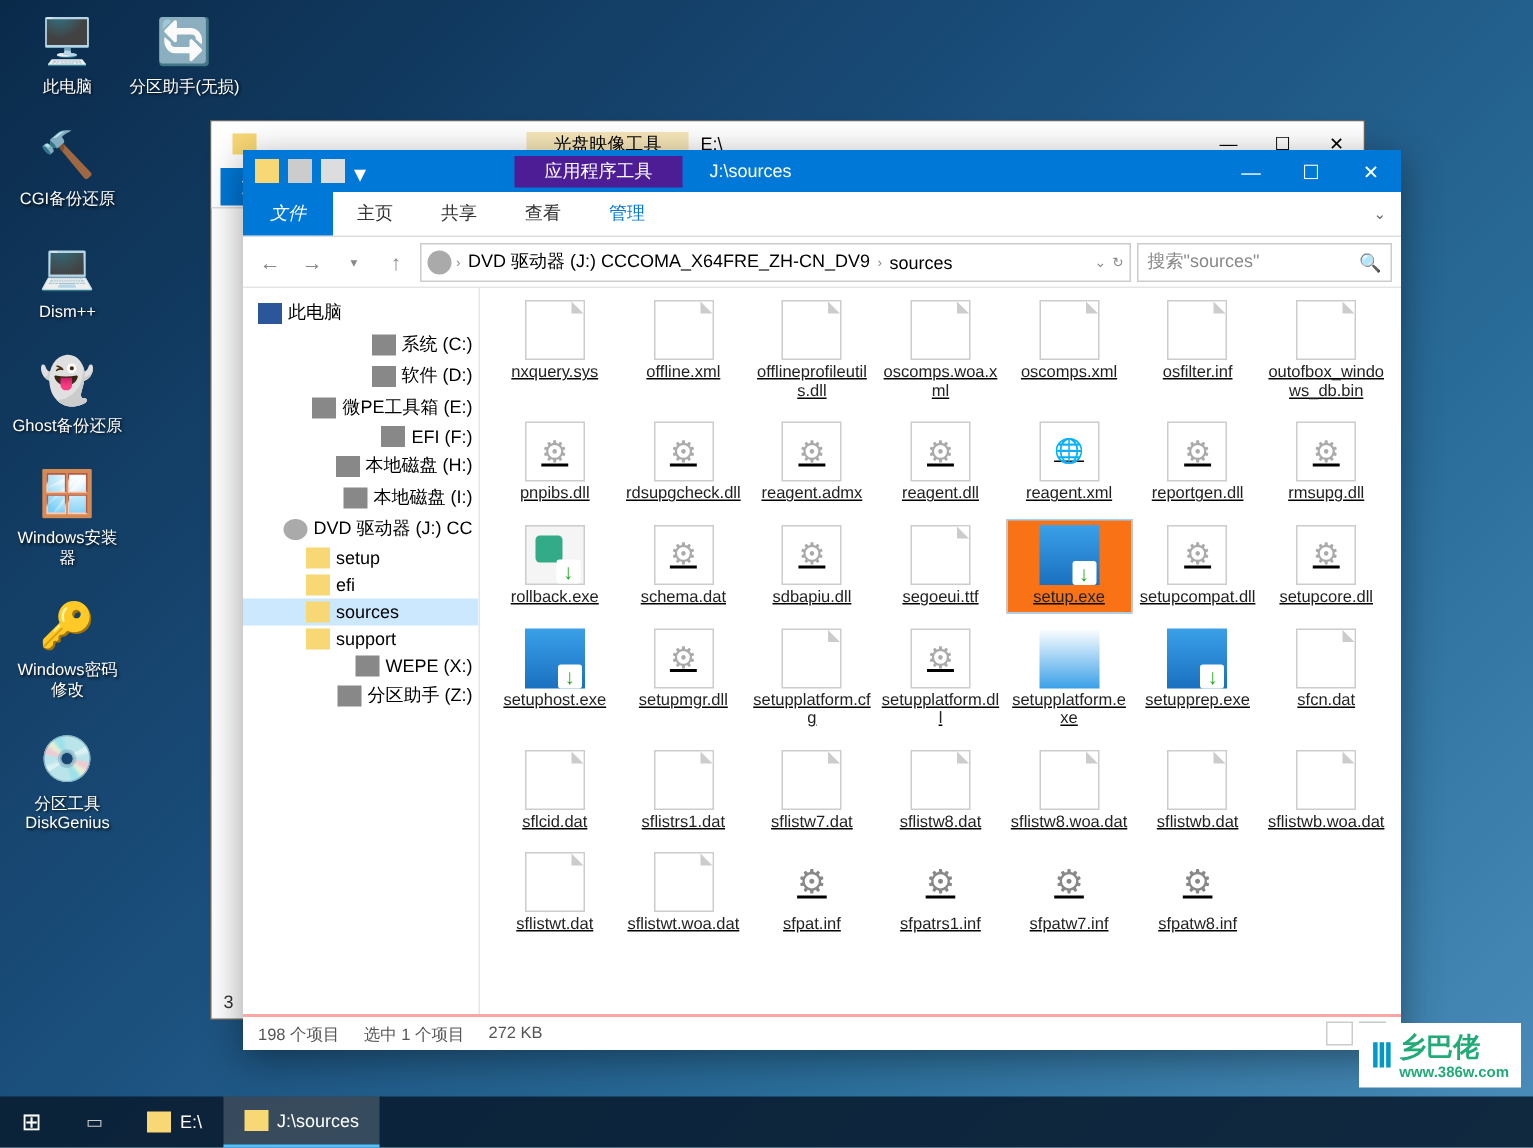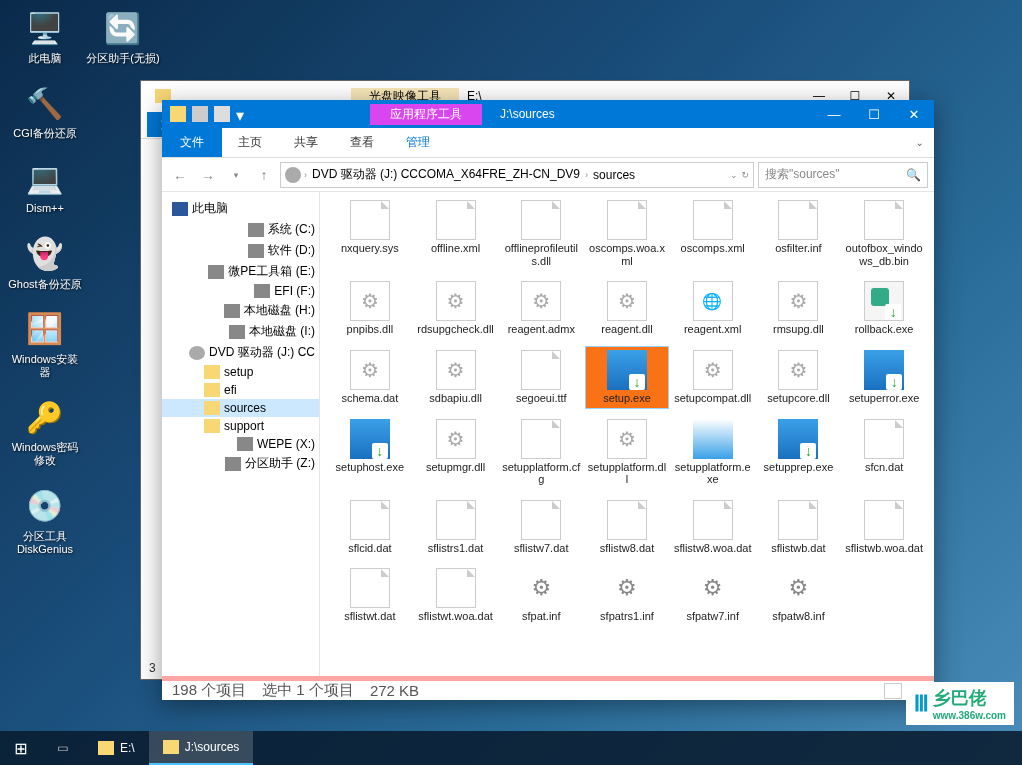--- a/index.html
+++ b/index.html
@@ -21,26 +21,26 @@
 .win-back-title .win-btn { width: 36px; height: 24px; display: flex; align-items: center; justify-content: center; font-size: 12px; }
 .win-back-tabs { height: 28px; background: #fff; border-bottom: 1px solid #ddd; display: flex; align-items: center; font-size: 12px; padding-left: 6px; }
 .win-back-tabs .file-tab { background: #0078d7; color: #fff; padding: 4px 14px; }
 .win-back .side-stub { position: absolute; left: 0; bottom: 4px; font-size: 12px; color: #333; padding-left: 8px; }
 
 
 .win-front { position: absolute; left: 162px; top: 100px; width: 772px; height: 600px; background: #fff; box-shadow: 0 6px 24px rgba(0,0,0,.4); }
 .wf-titlebar { height: 28px; background: #0078d7; display: flex; align-items: center; color: #fff; }
 .wf-titlebar .qat { display: flex; gap: 6px; padding: 0 8px; align-items: center; }
 .wf-titlebar .qat span { width: 16px; height: 16px; background: #fff; display: inline-block; }
-.wf-titlebar .tools-tab { background: #d946ef; color: #fff; padding: 2px 20px; margin-left: 118px; font-size: 12px; }
+.wf-titlebar .tools-tab { background: #4c1d95; color: #fff; padding: 2px 20px; margin-left: 91px; font-size: 12px; }
 .wf-titlebar .title { margin-left: 18px; font-size: 12px; }
 .wf-titlebar .win-btns { margin-left: auto; display: flex; }
 .wf-titlebar .win-btn { width: 40px; height: 28px; display: flex; align-items: center; justify-content: center; color: #fff; font-size: 13px; }
 .wf-ribbon { height: 30px; background: #fff; display: flex; align-items: center; border-bottom: 1px solid #ddd; font-size: 12px; }
-.wf-ribbon .file-tab { background: #0078d7; color: #fff; padding: 6px 18px; }
+.wf-ribbon .file-tab { background: #0078d7; color: #fff; padding: 6px 18px; font-style: italic; }
 .wf-ribbon .rtab { padding: 6px 16px; color: #333; }
 .wf-ribbon .rtab.manage { color: #0078d7; }
 .wf-ribbon .expand { margin-left: auto; padding: 0 10px; color: #666; font-size: 10px; }
 .wf-addr { height: 34px; display: flex; align-items: center; padding: 4px 6px; gap: 4px; border-bottom: 1px solid #e5e5e5; }
 .wf-addr .nav-btn { width: 24px; height: 24px; display: flex; align-items: center; justify-content: center; color: #888; font-size: 14px; }
 .wf-addr .crumbs { flex: 1; height: 26px; border: 1px solid #ccc; display: flex; align-items: center; padding: 0 4px; font-size: 12px; gap: 3px; overflow: hidden; }
 .wf-addr .crumbs .ico { width: 16px; height: 16px; background: #f0c040; }
 .wf-addr .crumbs .sep { color: #888; font-size: 9px; }
 .wf-addr .crumbs .crumb { white-space: nowrap; padding: 0 2px; }
 .wf-addr .search { width: 170px; height: 26px; border: 1px solid #ccc; font-size: 12px; padding: 0 6px; color: #888; display: flex; align-items: center; }
@@ -50,40 +50,40 @@
 .wf-tree .tnode { display: flex; align-items: center; padding: 2px 4px 2px 10px; gap: 4px; white-space: nowrap; cursor: pointer; }
 .wf-tree .tnode.l1 { padding-left: 26px; justify-content: flex-end; }
 .wf-tree .tnode.l2 { padding-left: 42px; }
 .wf-tree .tnode.sel { background: #cce8ff; }
 .wf-tree .tico { width: 16px; height: 14px; display: inline-block; }
 .tico.pc { background: #2b579a; }
 .tico.drive { background: #888; }
 .tico.dvd { background: #aaa; border-radius: 50%; }
 .tico.folder { background: #f8d775; }
 
-.wf-files { flex: 1; overflow: auto; padding: 4px 8px; }
+.wf-files { flex: 1; overflow: auto; padding: 4px 8px; text-decoration: underline; }
 .file-grid { display: grid; grid-template-columns: repeat(7, 1fr); gap: 6px 2px; }
 .file-item { text-align: center; padding: 4px 2px; font-size: 11px; cursor: pointer; }
 .file-item.sel { background: #f97316; border: 1px solid #99d1ff; padding: 3px 1px; }
 .file-item .fico { width: 40px; height: 40px; margin: 0 auto 2px; display: flex; align-items: center; justify-content: center; }
 .file-item .fname { line-height: 1.15; word-break: break-all; color: #222; }
 .fico.doc { background: #fff; border: 1px solid #ccc; position: relative; }
 .fico.doc::after { content: ""; position: absolute; right: 0; top: 0; border-width: 0 8px 8px 0; border-style: solid; border-color: #ccc #fff; }
 .fico.dll { background: #fff; border: 1px solid #ccc; }
 .fico.dll::before { content: "⚙"; color: #aaa; font-size: 20px; }
 .fico.exe { background: linear-gradient(#3aa0e8,#1a70c0); position: relative; }
 .fico.exe::after { content: "↓"; position: absolute; right: 2px; bottom: 0; color: #2a2; background: #fff; font-size: 14px; font-weight: bold; width: 16px; height: 16px; border-radius: 2px; }
 .fico.exe.box { background: #f5f5f5; border: 1px solid #ccc; }
 .fico.exe.box::before { content:""; position:absolute; left:6px; top:6px; width:18px; height:18px; background:#3a8; border-radius:3px; }
 .fico.inf::before { content: "⚙"; color: #888; font-size: 22px; }
 .fico.xml { background: #fff; border: 1px solid #ccc; }
 .fico.xml::before { content: "🌐"; font-size: 16px; }
 .fico.app { background: linear-gradient(#fff,#3aa0e8); }
 
-.wf-status { height: 24px; border-top: 5px solid #fca5a5; display: flex; align-items: center; font-size: 15px; padding: 0 10px; color: #555; gap: 16px; text-align: right; }
+.wf-status { height: 24px; border-top: 2px solid #fca5a5; display: flex; align-items: center; font-size: 11px; padding: 0 10px; color: #555; gap: 16px; text-align: right; }
 .wf-status .view-btns { margin-left: auto; display: flex; gap: 4px; }
 .wf-status .vbtn { width: 18px; height: 16px; border: 1px solid #ccc; }
 
 
 .taskbar { position: absolute; bottom: 0; left: 0; right: 0; height: 34px; background: rgba(10,30,50,.9); display: flex; align-items: center; }
 .taskbar .start { width: 42px; height: 34px; display: flex; align-items: center; justify-content: center; color: #fff; font-size: 16px; }
 .taskbar .titem { height: 34px; padding: 0 14px; display: flex; align-items: center; color: #fff; font-size: 12px; gap: 6px; }
 .taskbar .titem.active { background: rgba(255,255,255,.18); border-bottom: 2px solid #4cc2ff; }
 .taskbar .titem .tico2 { width: 16px; height: 14px; background: #f8d775; }
 
@@ -297,20 +297,24 @@
           <div class="file-item">
             <div class="fico dll"></div>
             <div class="fname">reagent.dll</div>
           </div>
           <div class="file-item">
             <div class="fico xml"></div>
             <div class="fname">reagent.xml</div>
           </div>
           <div class="file-item">
             <div class="fico dll"></div>
+            <div class="fname">reportgen.dll</div>
+          </div>
+          <div class="file-item">
+            <div class="fico dll"></div>
             <div class="fname">rmsupg.dll</div>
           </div>
           <div class="file-item">
             <div class="fico exe box"></div>
             <div class="fname">rollback.exe</div>
           </div>
           <div class="file-item">
             <div class="fico dll"></div>
             <div class="fname">schema.dat</div>
           </div>
@@ -326,24 +330,20 @@
             <div class="fico exe"></div>
             <div class="fname">setup.exe</div>
           </div>
           <div class="file-item">
             <div class="fico dll"></div>
             <div class="fname">setupcompat.dll</div>
           </div>
           <div class="file-item">
             <div class="fico dll"></div>
             <div class="fname">setupcore.dll</div>
-          </div>
-          <div class="file-item">
-            <div class="fico exe"></div>
-            <div class="fname">setuperror.exe</div>
           </div>
           <div class="file-item">
             <div class="fico exe"></div>
             <div class="fname">setuphost.exe</div>
           </div>
           <div class="file-item">
             <div class="fico dll"></div>
             <div class="fname">setupmgr.dll</div>
           </div>
           <div class="file-item">

